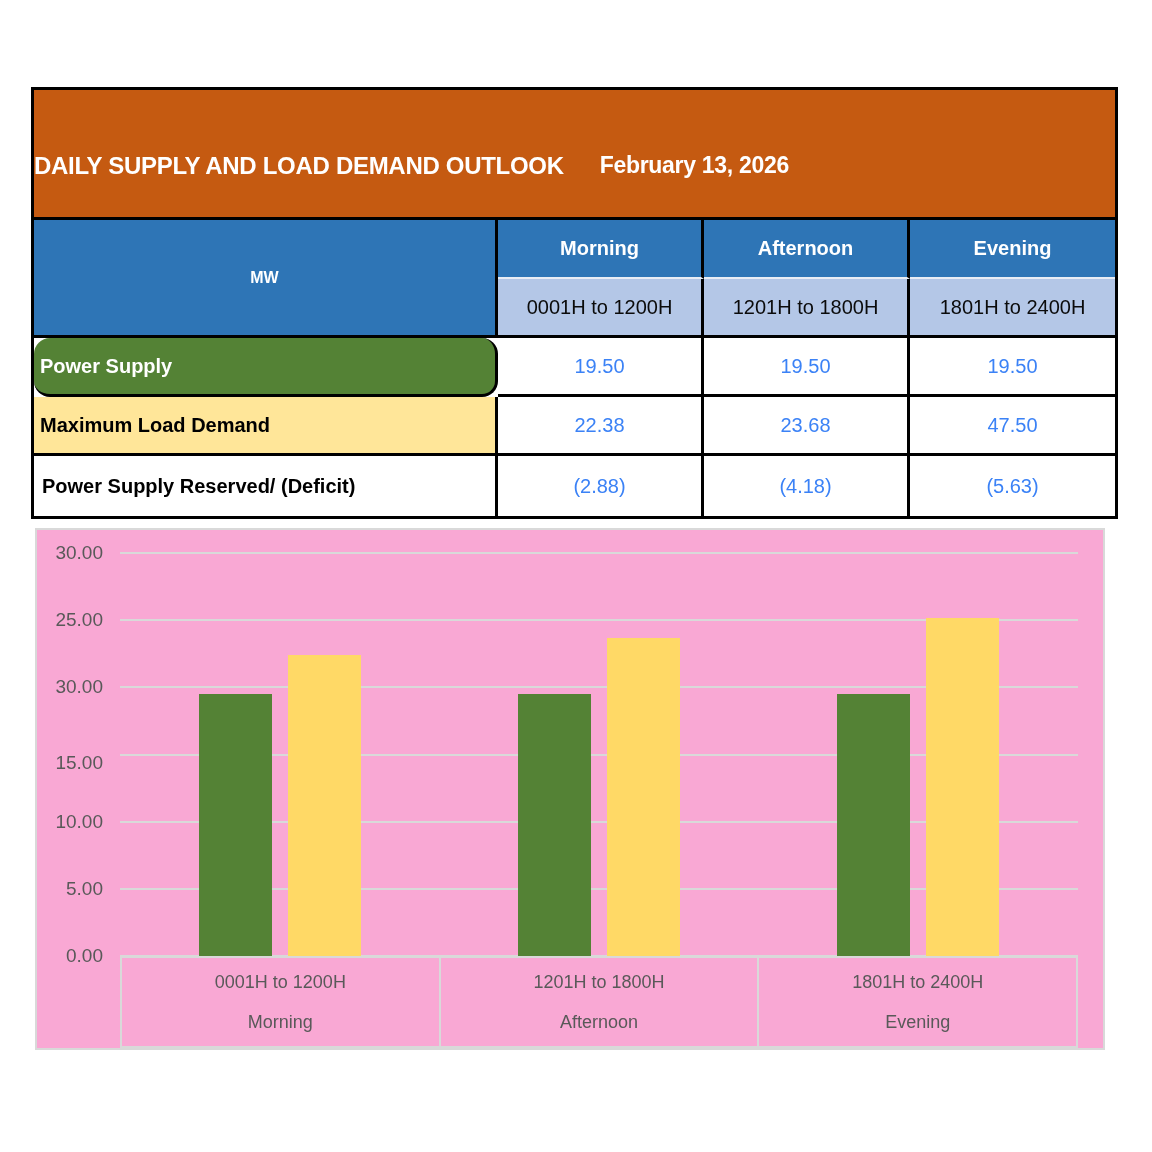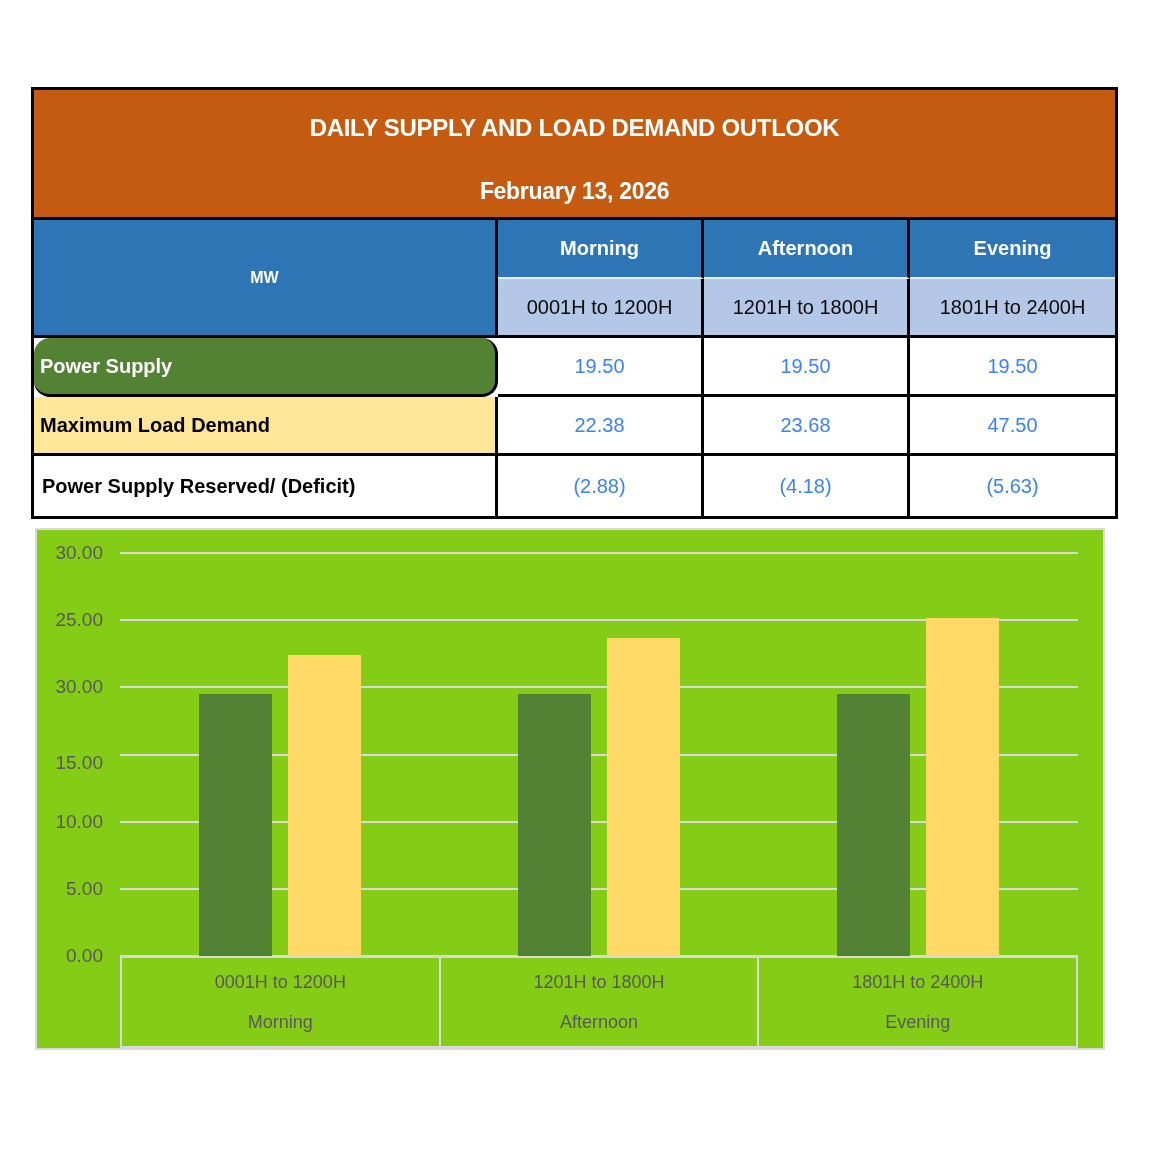--- a/index.html
+++ b/index.html
@@ -12,40 +12,40 @@
     display:grid;
     grid-template-columns:464px 206px 206px 205px;
     grid-template-rows:130px 59px 59px 59px 59px 60px;
   }
   .cell{box-sizing:border-box;border-right:3px solid #000;border-bottom:3px solid #000;
     display:flex;align-items:center;justify-content:center;}
   .cell.last-col{border-right:none;}
   .cell.last-row{border-bottom:none;}
 
   .banner{grid-column:1/5;background:#C55A11;color:#fff;
-    flex-direction:column;justify-content:flex-start;padding-top:24px;gap:36px;}
+    flex-direction:row;justify-content:flex-start;padding-top:24px;gap:36px;}
   .banner .t1{font-size:24px;font-weight:700;letter-spacing:-0.3px;}
   .banner .t2{font-size:23px;font-weight:700;letter-spacing:-0.3px;}
 
   .mw-cell{grid-row:2/4;grid-column:1;background:#2E75B6;color:#fff;
     font-size:16px;font-weight:700;}
   .period-cell{background:#2E75B6;color:#fff;font-size:20px;font-weight:700;
     border-bottom:2px solid #e8edf5;}
   .range-cell{background:#B4C7E7;color:#0b0b0b;font-size:20px;}
 
   .label-cell{justify-content:flex-start;padding-left:6px;font-size:20px;font-weight:700;}
   .label-supply{background:#548235;color:#fff;border-radius:16px;}
   .label-demand{background:#FFE699;color:#000;}
   .label-reserve{background:#fff;color:#000;padding-left:8px;}
   .value-cell{background:#fff;color:#3b82f6;font-size:20px;}
 
   
   .chart-box{
     position:absolute;left:35px;top:528px;width:1070px;height:522px;
-    box-sizing:border-box;border:2px solid #d9d9d9;background:#84cc16;
+    box-sizing:border-box;border:2px solid #d9d9d9;background:#f9a8d4;
   }
   .plot-area{position:absolute;left:83px;top:23px;width:958px;height:403px;}
   .gridline{position:absolute;left:0;width:958px;height:2px;background:#d9d9d9;}
   .bar{position:absolute;bottom:0;}
   .ytick{position:absolute;left:0;width:66px;text-align:right;
     font-size:19px;color:#595959;line-height:20px;}
   .xaxis-box{position:absolute;left:83px;top:426px;width:958px;height:92px;
     box-sizing:border-box;border:2px solid #d9d9d9;display:flex;}
   .xcat{flex:1 1 0;display:flex;flex-direction:column;align-items:center;
     padding-top:14px;gap:19px;box-sizing:border-box;}

